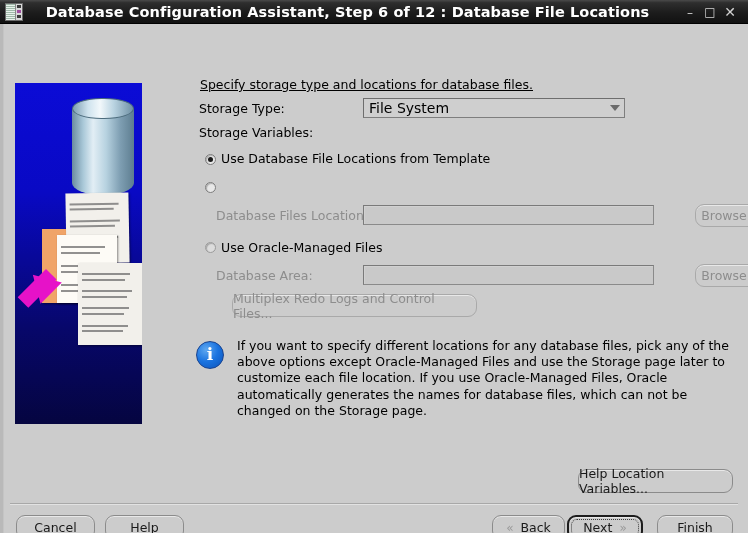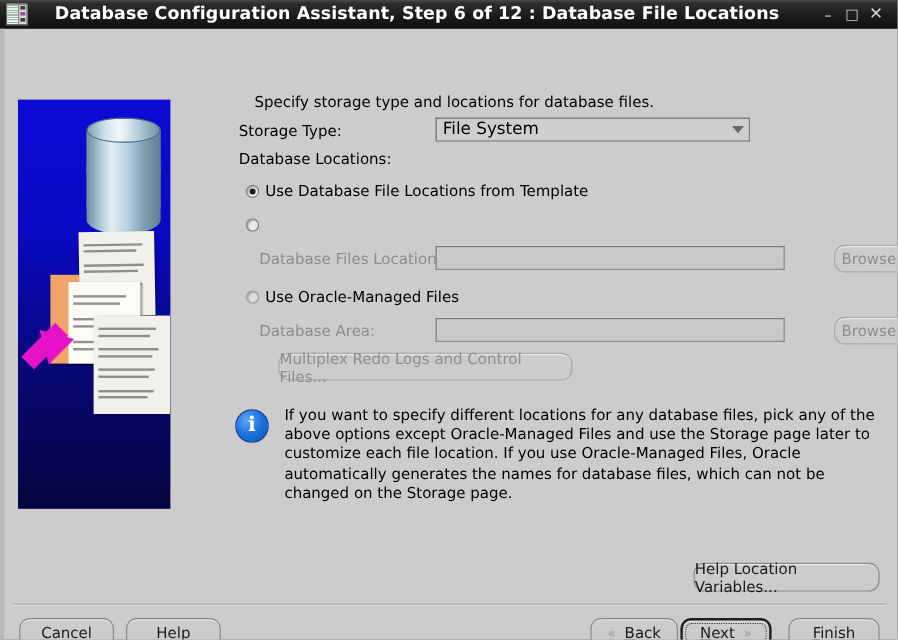--- a/index.html
+++ b/index.html
@@ -5,21 +5,21 @@
   html, body {
     margin: 0; padding: 0;
     width: 748px; height: 533px;
     overflow: hidden;
     background: #cccccc;
     font-family: "DejaVu Sans", sans-serif;
   }
   #app {
     position: relative;
     width: 748px; height: 533px;
-    background: #404040;
+    background: #a3a3a3;
     box-sizing: border-box;
   }
 
   
   #titlebar {
     position: absolute; left: 0; top: 0;
     width: 748px; height: 24px;
     background: linear-gradient(to bottom, #4a4a4a 0%, #2e2e2e 12%, #1c1c1c 55%, #111111 100%);
     border-bottom: 1px solid #000;
     box-sizing: border-box;
@@ -158,21 +158,21 @@
   #form { position: absolute; left: 0; top: 0; width: 748px; height: 420px; }
   .lbl {
     position: absolute;
     font-size: 12.5px;
     color: #000000;
     white-space: nowrap;
     font-family: "DejaVu Sans", sans-serif;
   }
   .lbl.dim { color: #8d8d8d; }
 
-  #intro  { left: 212px; top: 53px; }
+  #intro  { left: 200px; top: 53px; text-decoration: underline; }
   #lbl-storage-type { left: 199px; top: 77px; }
   #lbl-storage-loc  { left: 199px; top: 101px; }
 
   #combo {
     position: absolute; left: 363px; top: 74px;
     width: 262px; height: 20px;
     background: #cfcfcf;
     border: 1px solid #7e7e7e;
     border-top-color: #6e6e6e; border-left-color: #6e6e6e;
     box-sizing: border-box;
@@ -374,21 +374,21 @@
 
       <div class="lbl" id="lbl-storage-type">Storage Type:</div>
 
       <div id="combo">
         <div class="val">File System</div>
         <div class="arrow">
             <b></b>
           </div>
       </div>
 
-      <div class="lbl" id="lbl-storage-loc">Database Locations:</div>
+      <div class="lbl" id="lbl-storage-loc">Storage Variables:</div>
 
       <div class="radio on" id="r1"></div>
       <div class="lbl" id="r1-lbl">Use Database File Locations from Template</div>
 
       <div class="radio" id="r2"></div>
 
       <div class="lbl dim" id="lbl-dbfiles">Database Files Location:</div>
       <div class="textfield" id="tf1"></div>
       <div class="btn dim" id="browse1">Browse...</div>
 

